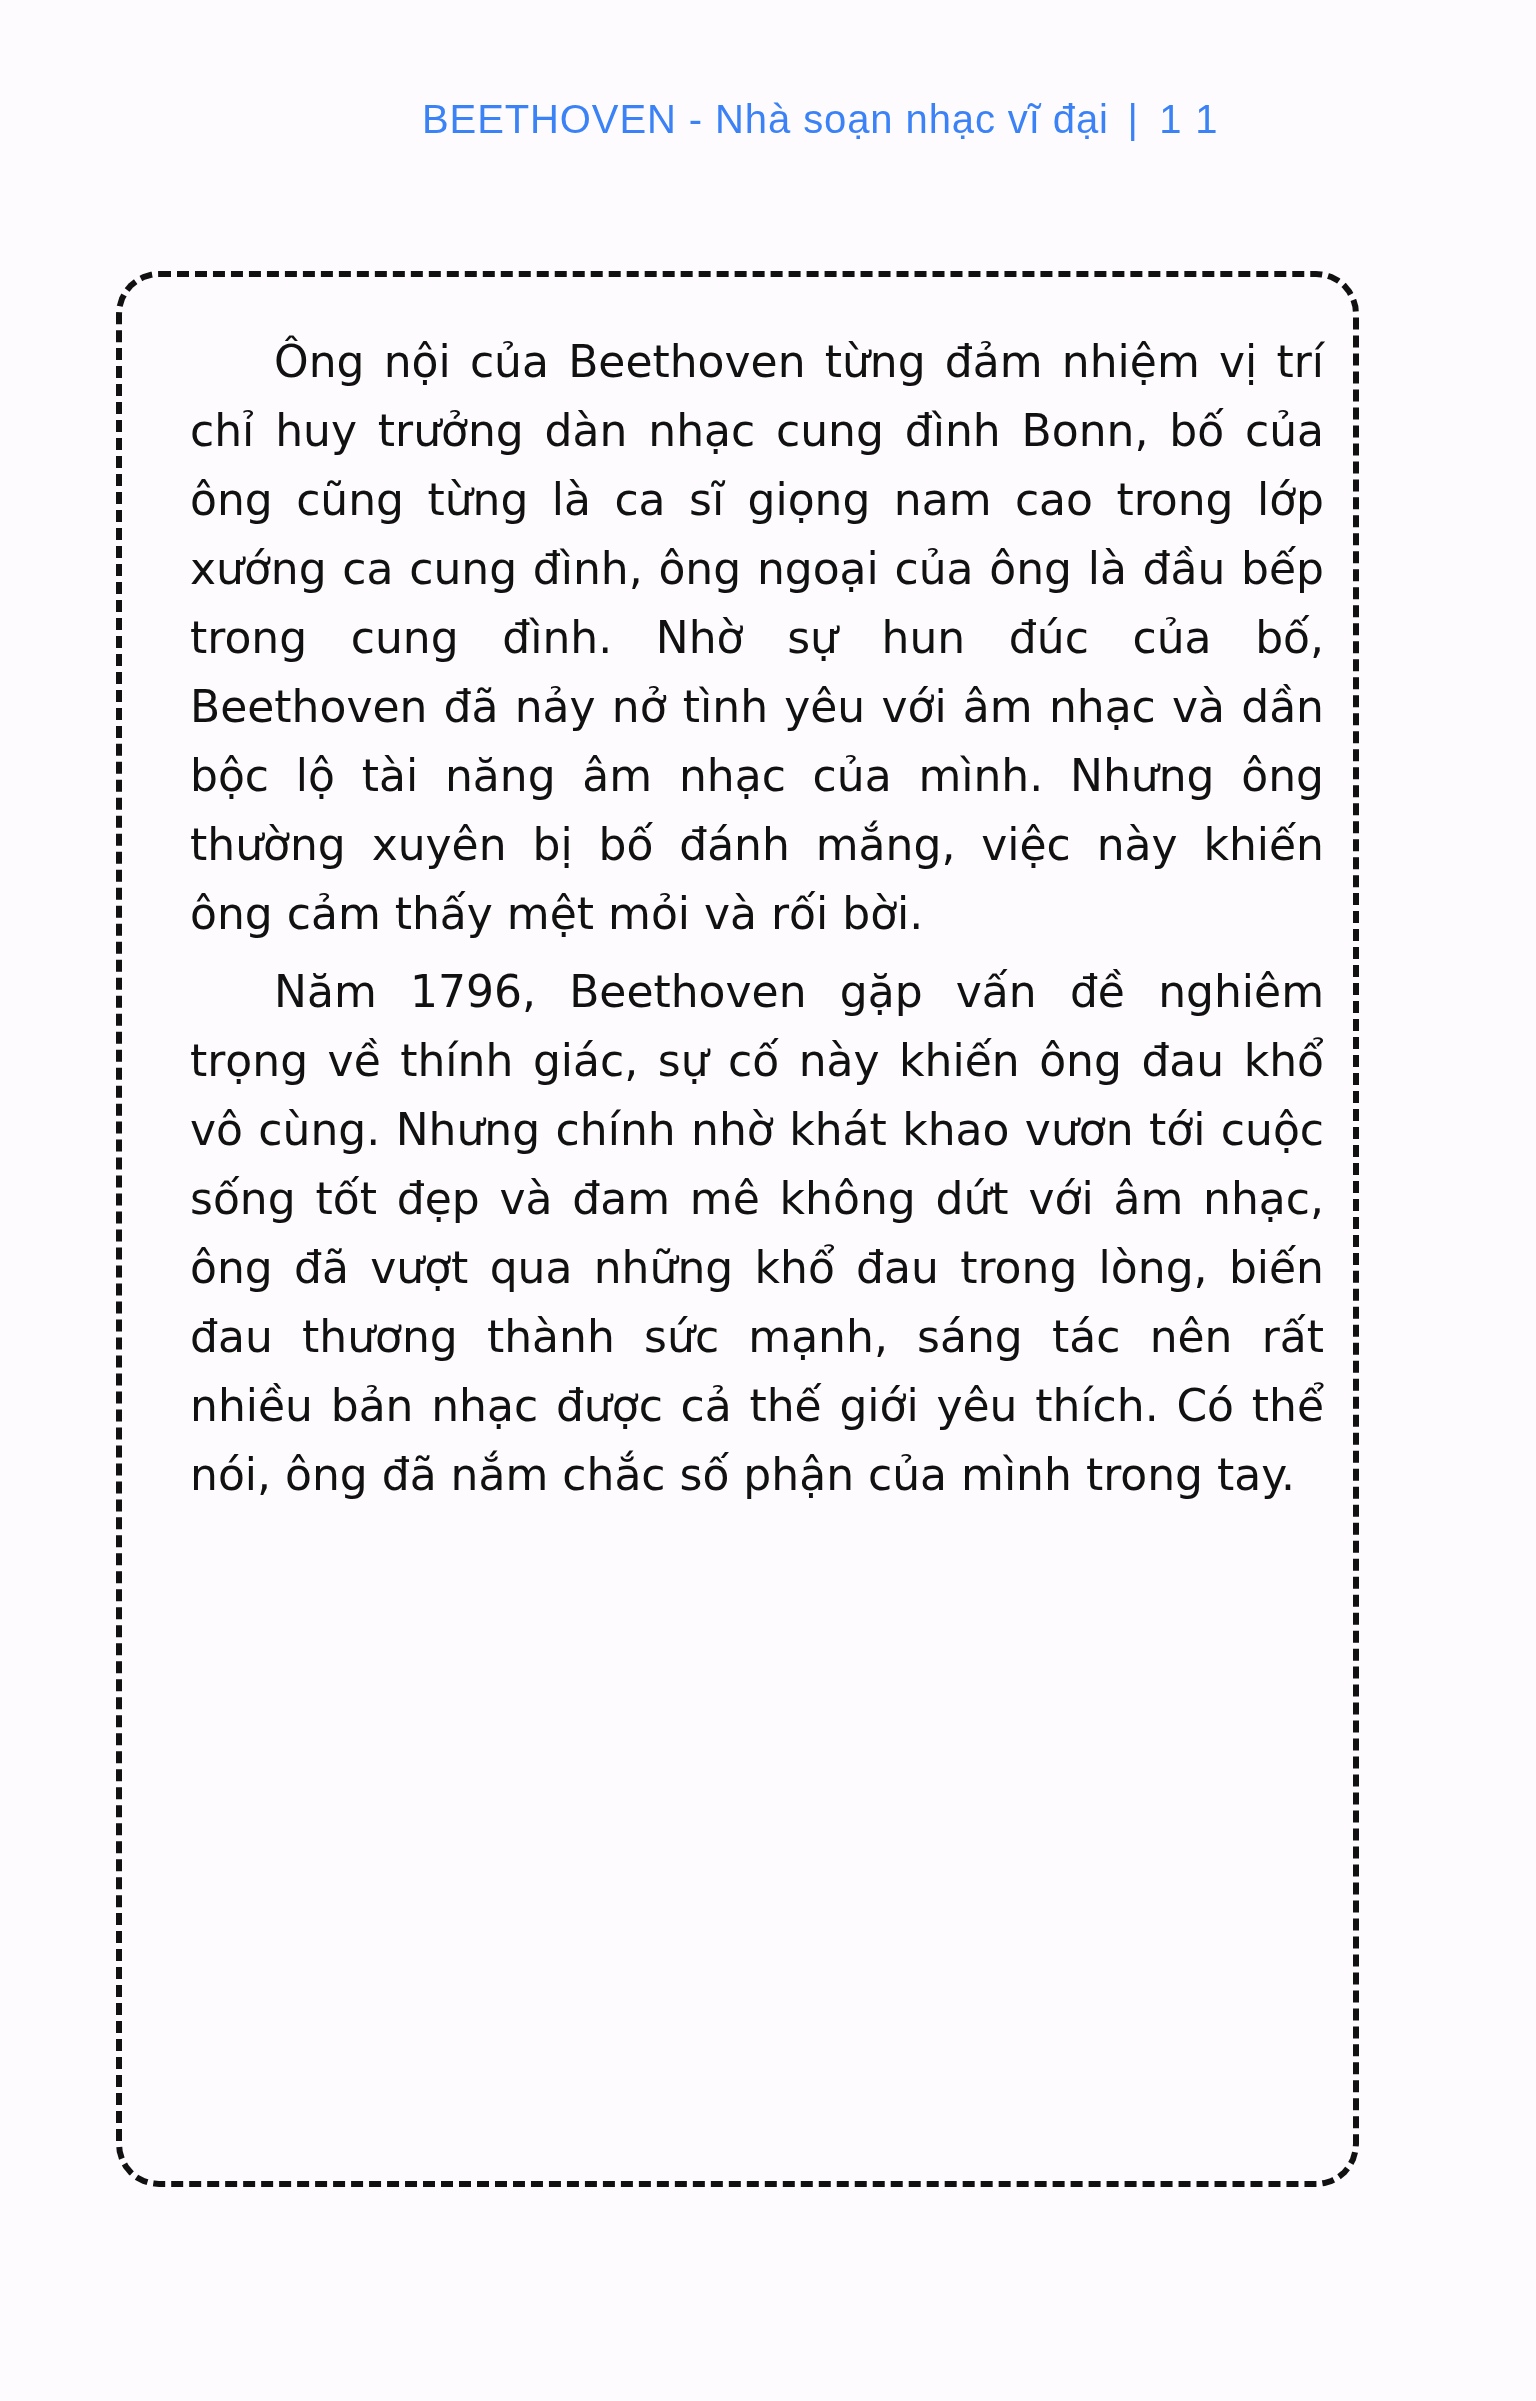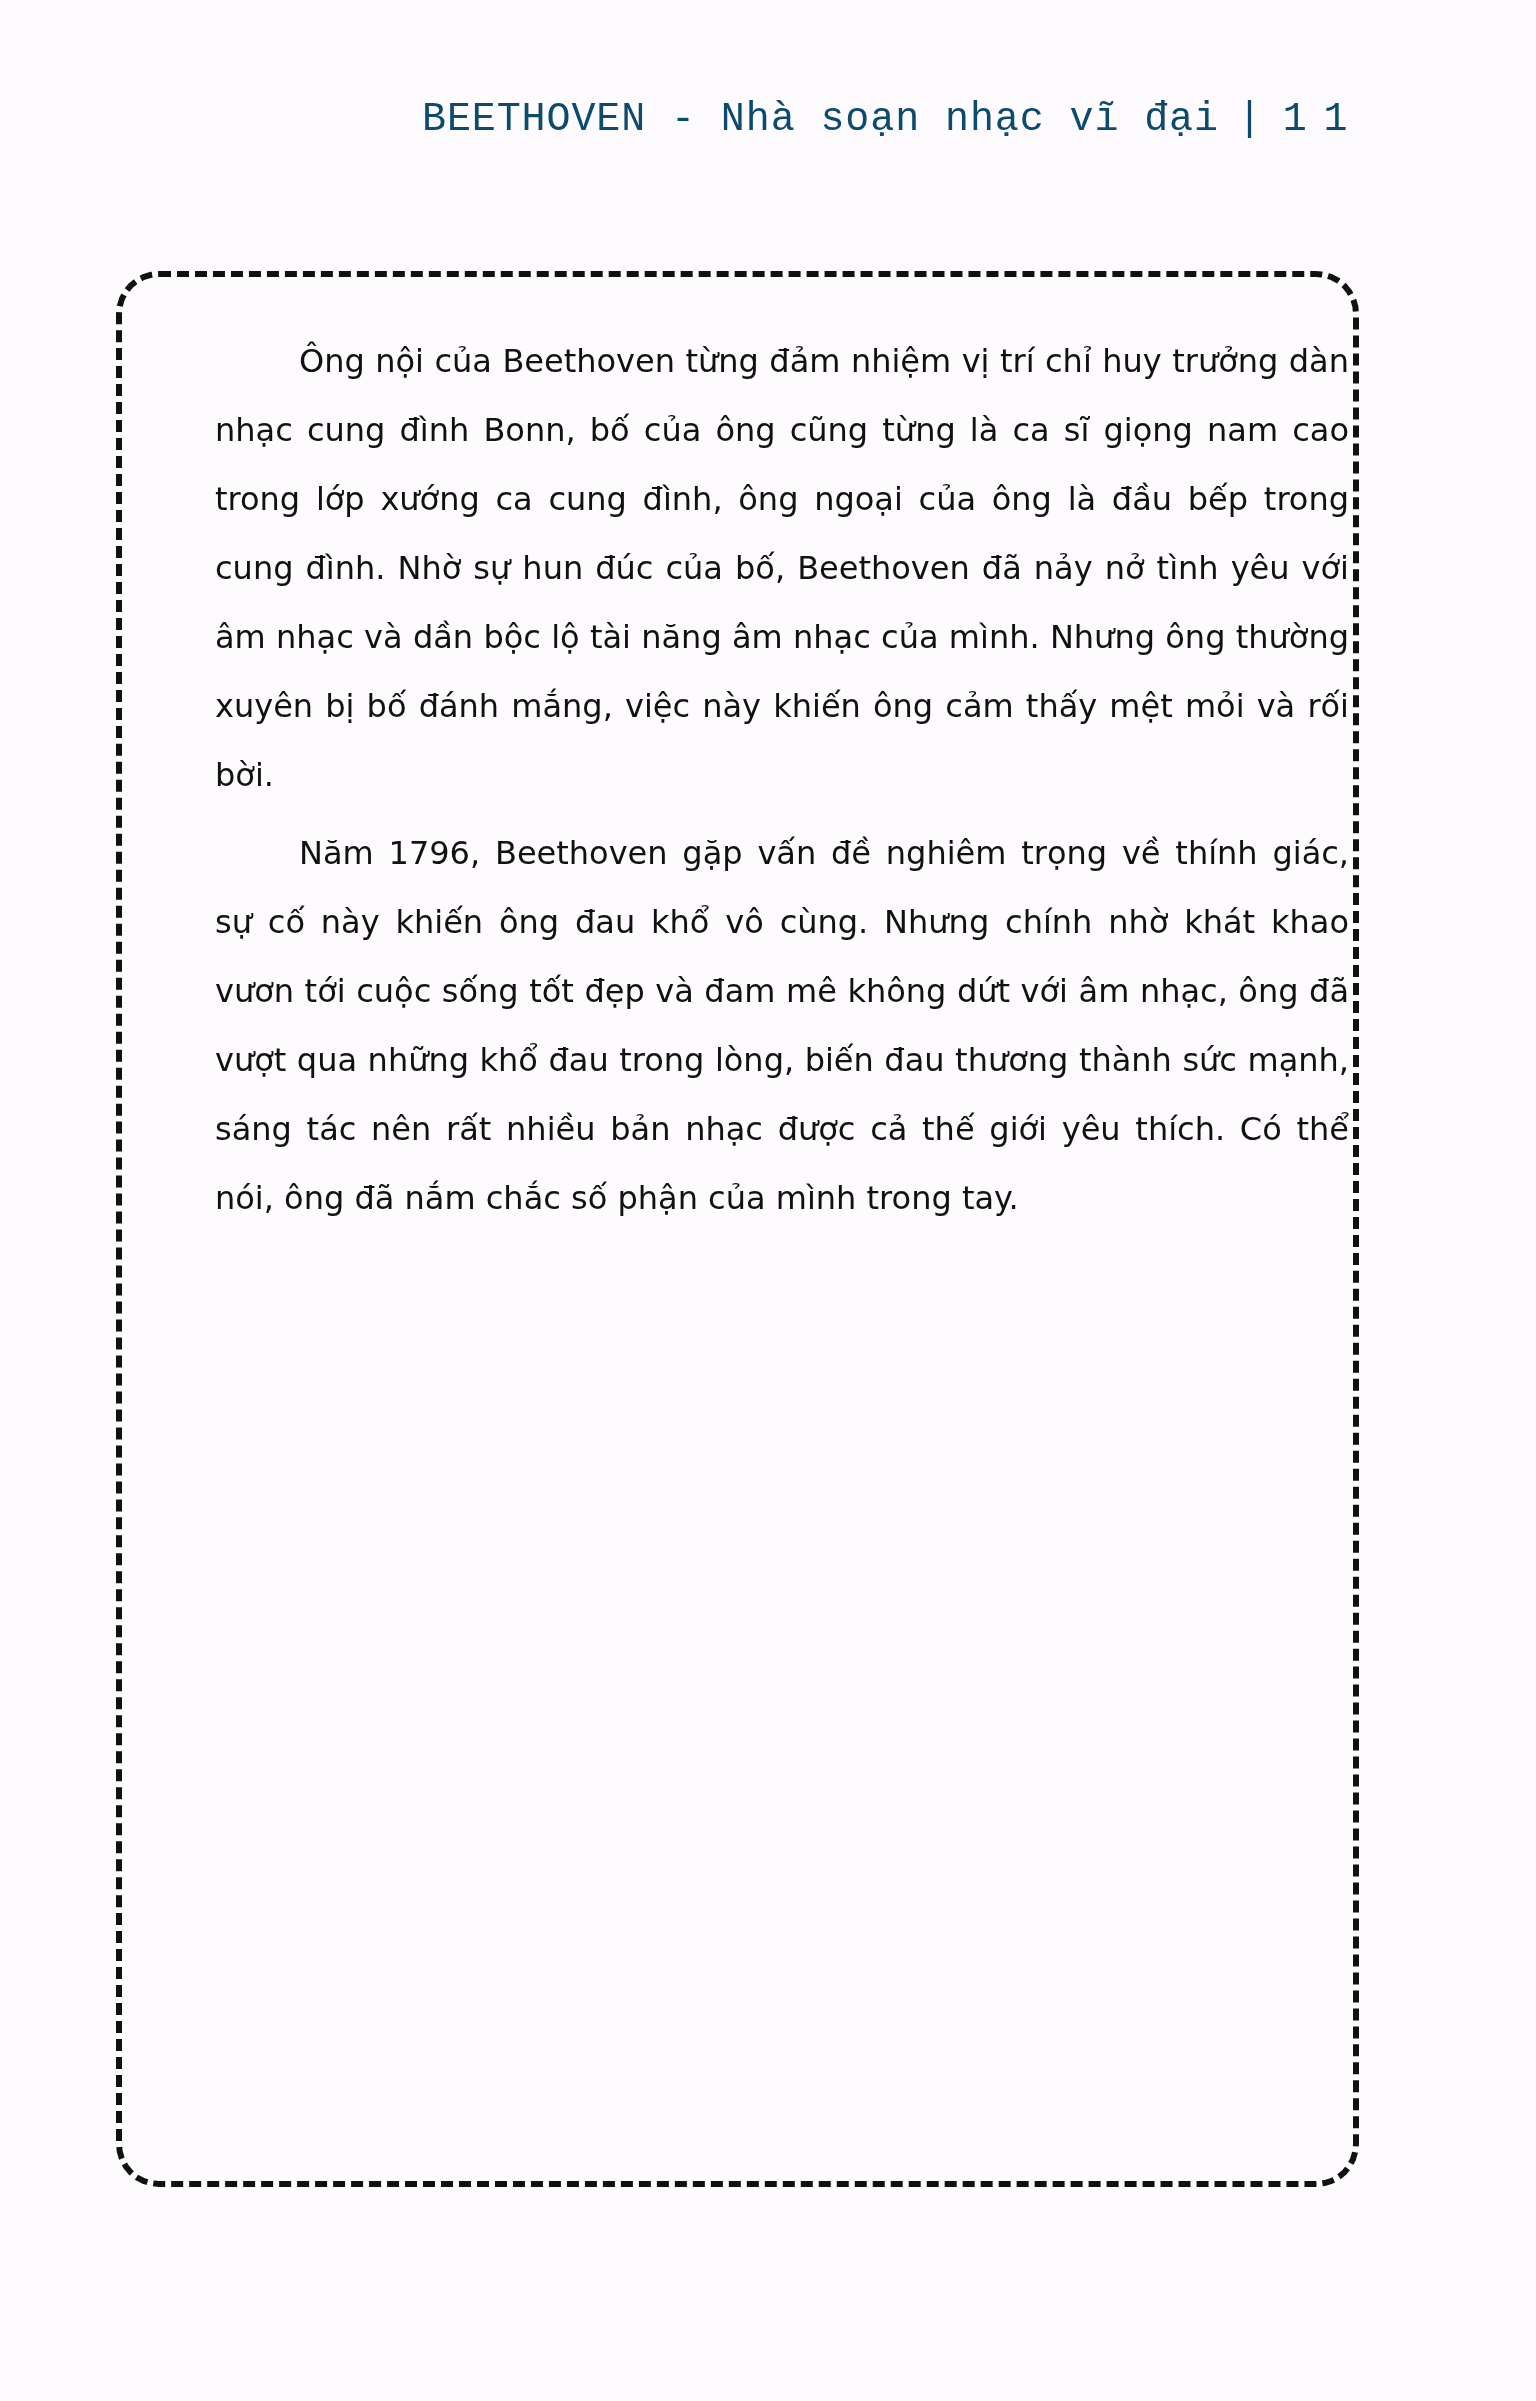--- a/index.html
+++ b/index.html
@@ -16,43 +16,43 @@
     color: #111111;
   }
   .running-header {
     position: absolute;
     top: 97px;
     left: 422px;
     width: 928px;
     font-size: 40px;
     letter-spacing: 0.9px;
     white-space: nowrap;
-    color: #0c4a6e;
-    font-family: Liberation Mono, monospace;
+    color: #3b82f6;
+    font-family: Liberation Sans, sans-serif;
   }
   .running-header .title { font-weight: normal; }
   .running-header .sep { margin: 0 20.4px 0 18.6px; }
   .running-header .page-num { letter-spacing: 16.7px; }
 
   .dashed-box {
     position: absolute;
     top: 271px;
     left: 116px;
     width: 1243px;
     height: 1916px;
     border: 6.5px dashed #111111;
     border-radius: 43px;
     box-sizing: border-box;
   }
   .body-text {
     position: absolute;
     top: 327px;
-    left: 215px;
+    left: 190px;
     width: 1134px;
-    font-size: 32px;
+    font-size: 44px;
     line-height: 69px;
     color: #111111;
     text-align: justify;
     font-family: "DejaVu Sans", sans-serif;
   }
   .body-text p {
     margin: 0 0 9.3px 0;
     text-indent: 84px;
   }
   .bleed {

